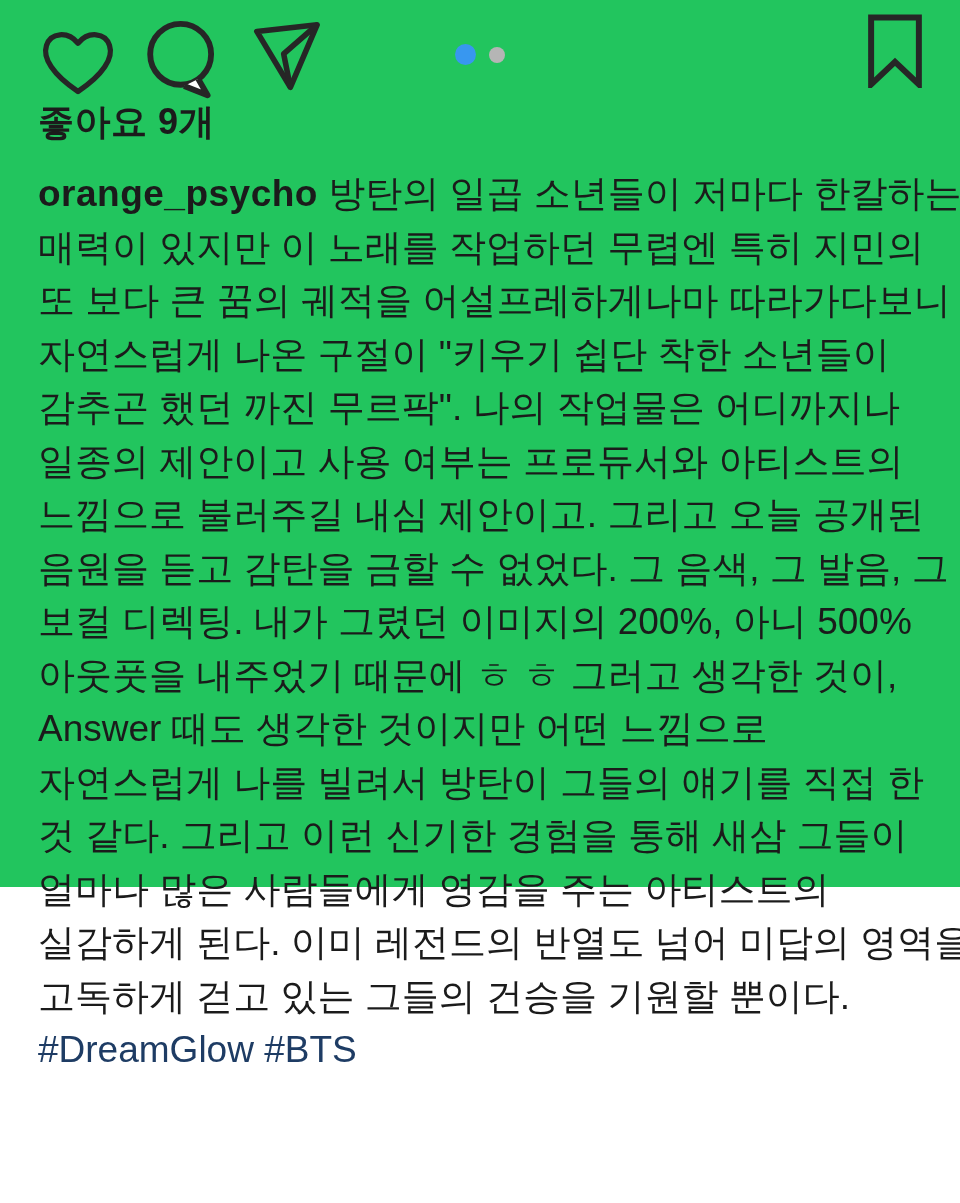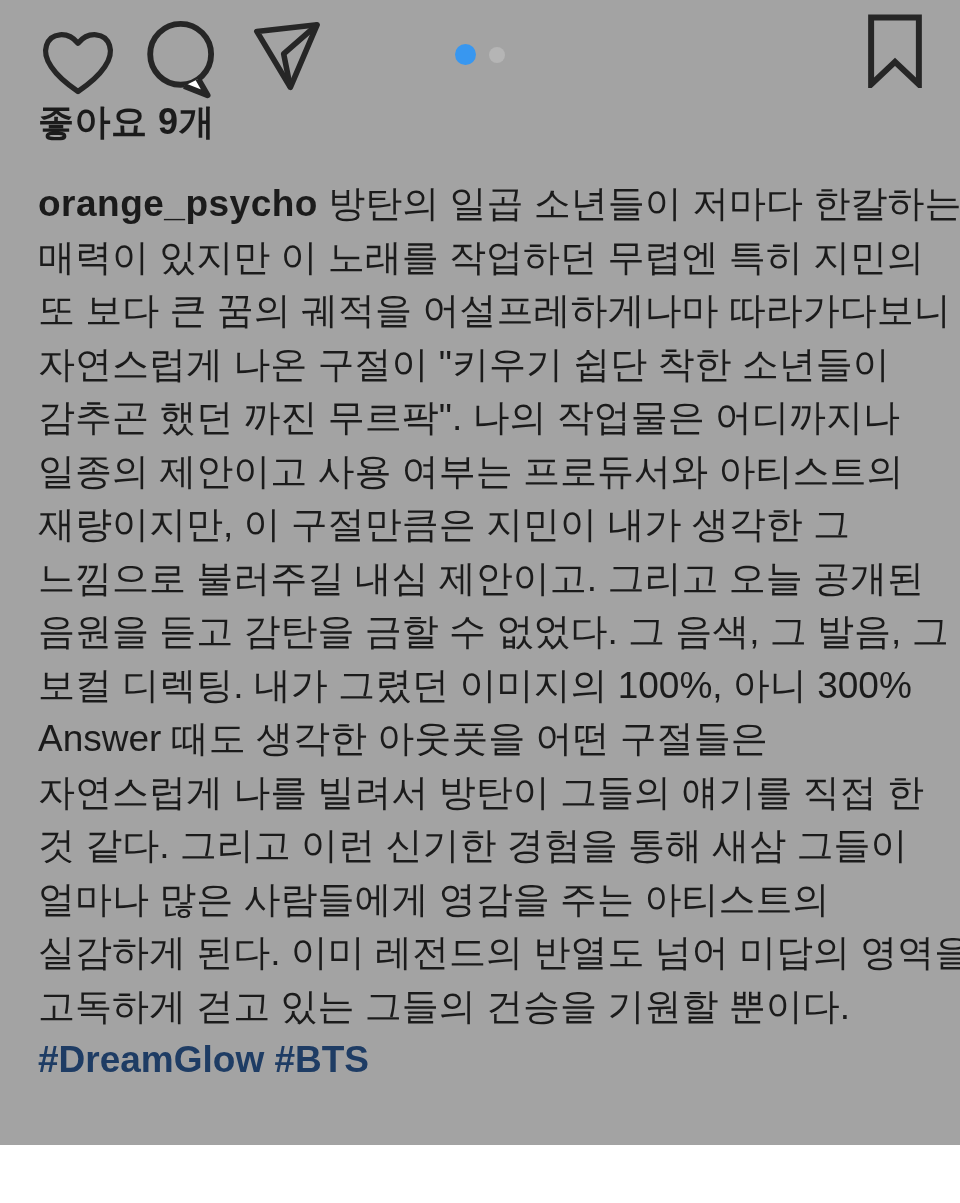--- a/index.html
+++ b/index.html
@@ -4,21 +4,21 @@
 <style>
   * { margin: 0; padding: 0; box-sizing: border-box; }
   html, body { background: #ffffff; }
   body {
     width: 960px; height: 1203px;
     font-family: "Liberation Sans", "DejaVu Sans", sans-serif;
     color: #1b1b1b;
     overflow: hidden;
     position: relative;
   }
-  .post { width: 960px; height: 1145px; position: relative; background: #a3a3a3; }
+  .post { width: 960px; height: 887px; position: relative; background: #22c55e; }
 
   
   .action-bar {
     position: absolute; top: 8px; left: 0; right: 0; height: 96px;
   }
   .icon { position: absolute; display: block; }
   .icon svg { display: block; }
   .heart  { left: 36px;  top: 12px; }
   .comment{ left: 142px; top: 10px; }
   .share  { left: 248px; top: 10px; }
@@ -33,27 +33,27 @@
   .dot.inactive { width: 16px; height: 16px; }
 
   
   .likes {
     position: absolute; left: 38px; top: 98px;
     font-size: 36px; font-weight: bold; letter-spacing: 0.5px; color: #1b1b1b;
   }
 
   
   .caption {
-    position: absolute; left: 38px; top: 177px; right: 16px;
+    position: absolute; left: 38px; top: 167px; right: 16px;
     font-size: 37px; line-height: 53.5px; color: #1b1b1b;
     white-space: nowrap;
   }
   .caption .username { font-weight: bold; letter-spacing: 0.5px; }
   .caption-line { display: block; height: 53.5px; }
-  .hashtags { display: block; height: 53.5px; font-weight: 700; }
+  .hashtags { display: block; height: 53.5px; font-weight: 400; }
 </style>
 </head>
 <body>
 
 <div class="post">
 
   <div class="action-bar">
 
     <span class="icon heart">
       <svg width="84" height="80" viewBox="0 0 80 76" fill="none" stroke="#262626" stroke-width="5" stroke-linejoin="round">
@@ -102,30 +102,30 @@
       
       
         <span class="caption-line">또 보다 큰 꿈의 궤적을 어설프레하게나마 따라가다보니</span>
       
         <span class="caption-line">자연스럽게 나온 구절이 "키우기 쉽단 착한 소년들이</span>
       
         <span class="caption-line">감추곤 했던 까진 무르팍". 나의 작업물은 어디까지나</span>
       
         <span class="caption-line">일종의 제안이고 사용 여부는 프로듀서와 아티스트의</span>
       
-        <span class="caption-line">재량이지만, 이 구절만큼은 지민이 내가 생각한 그</span>
       
         <span class="caption-line">느낌으로 불러주길 내심 제안이고. 그리고 오늘 공개된</span>
       
         <span class="caption-line">음원을 듣고 감탄을 금할 수 없었다. 그 음색, 그 발음, 그</span>
       
-        <span class="caption-line">보컬 디렉팅. 내가 그렸던 이미지의 100%, 아니 300%</span>
+        <span class="caption-line">보컬 디렉팅. 내가 그렸던 이미지의 200%, 아니 500%</span>
       
+        <span class="caption-line">아웃풋을 내주었기 때문에 ㅎ ㅎ 그러고 생각한 것이,</span>
       
-        <span class="caption-line">Answer 때도 생각한 아웃풋을 어떤 구절들은</span>
+        <span class="caption-line">Answer 때도 생각한 것이지만 어떤 느낌으로</span>
       
         <span class="caption-line">자연스럽게 나를 빌려서 방탄이 그들의 얘기를 직접 한</span>
       
         <span class="caption-line">것 같다. 그리고 이런 신기한 경험을 통해 새삼 그들이</span>
       
         <span class="caption-line">얼마나 많은 사람들에게 영감을 주는 아티스트의</span>
       
         <span class="caption-line">실감하게 된다. 이미 레전드의 반열도 넘어 미답의 영역을</span>
       
         <span class="caption-line">고독하게 걷고 있는 그들의 건승을 기원할 뿐이다.</span>

